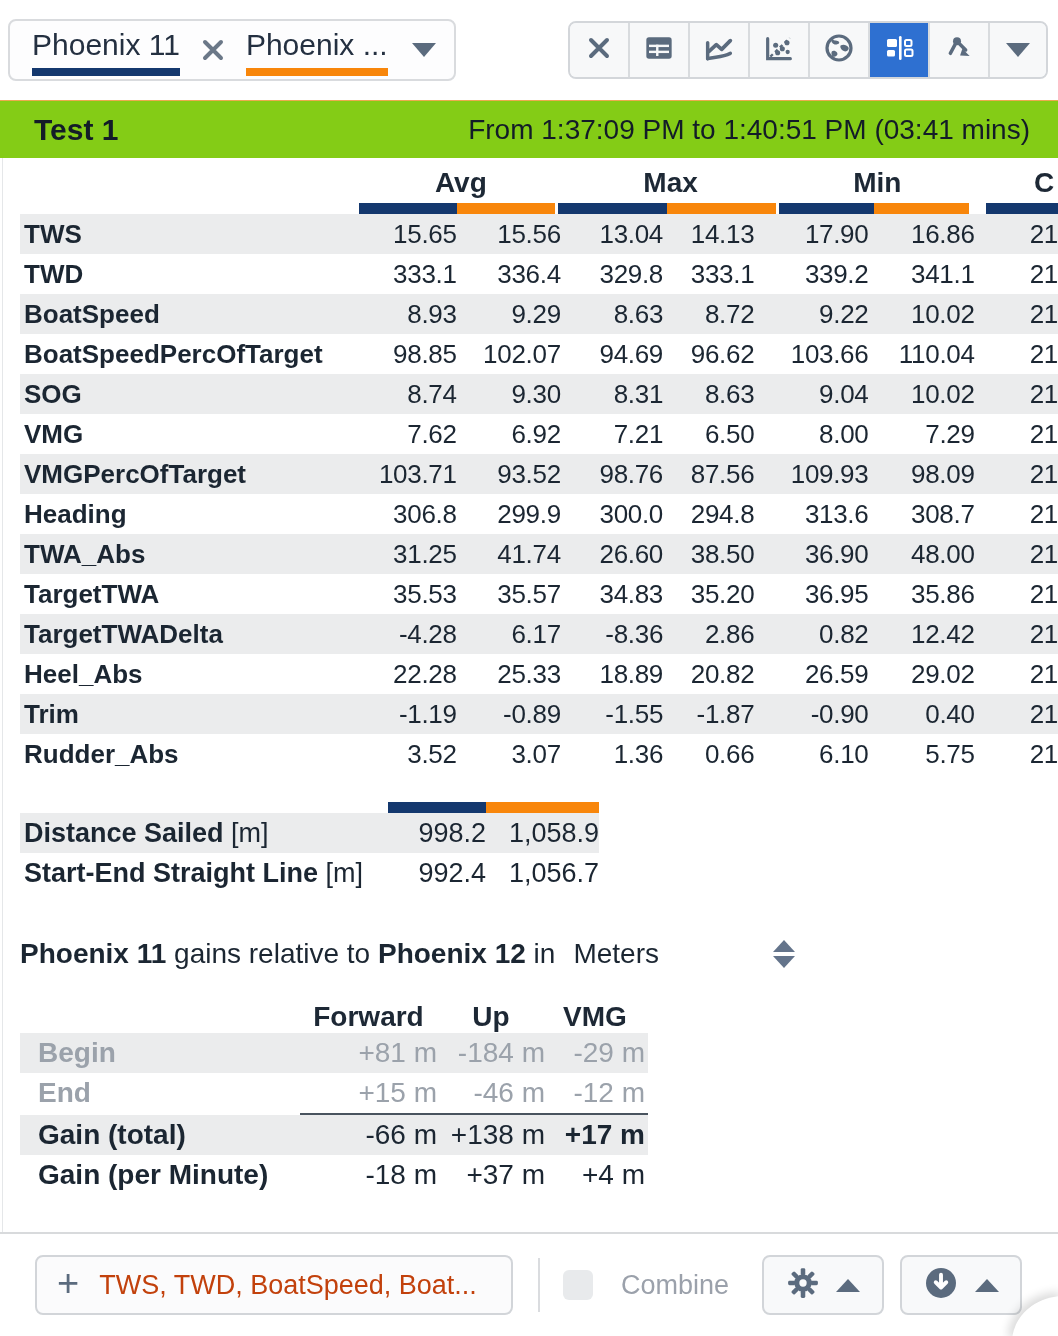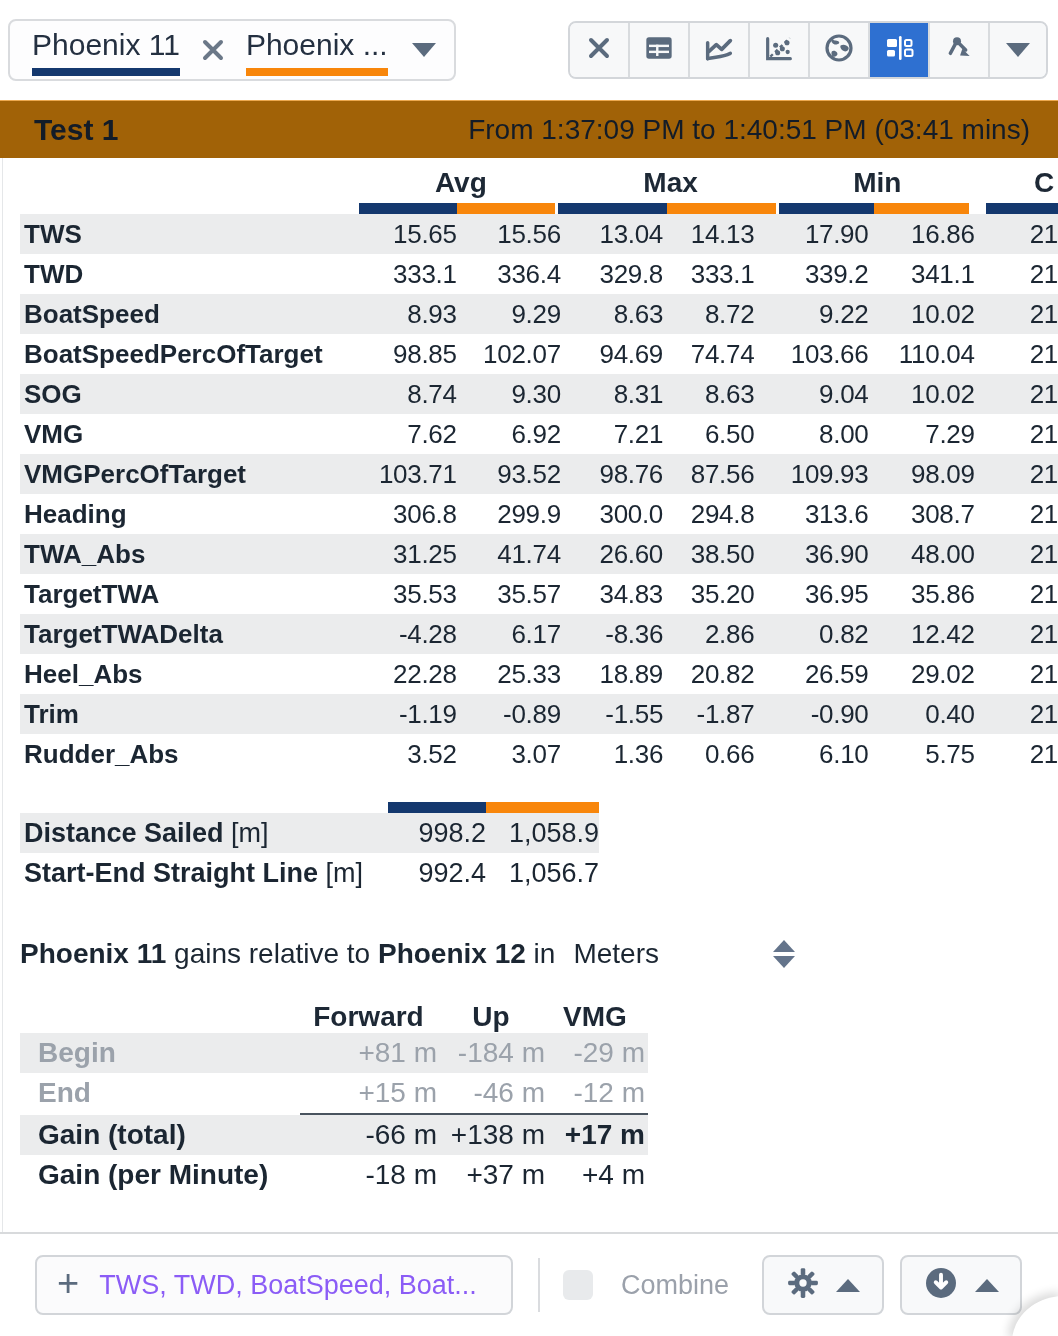--- a/index.html
+++ b/index.html
@@ -23,21 +23,21 @@
     display:flex; height:58px; border:2px solid #d3d6da; border-radius:8px; overflow:hidden; background:#f7f8f9;
   }
   .tool-btn {
     width:60px; display:flex; align-items:center; justify-content:center;
     border-right:2px solid #d8dbde; background:#f7f8f9; cursor:pointer;
   }
   .tool-btn:last-child { border-right:none; width:56px; }
   .tool-btn.active { background:#2e70d1; }
   
   .band {
-    height:58px; background:#a16207; display:flex; align-items:center; justify-content:space-between;
+    height:58px; background:#84cc16; display:flex; align-items:center; justify-content:space-between;
     padding:0 28px 0 34px; border-top:1px solid #eda94f;
   }
   .band-title { font-size:30px; font-weight:700; color:#131c28; }
   .band-range { font-size:28px; color:#131c28; }
   .left-edge { position:absolute; left:2px; top:158px; bottom:0; width:1px; background:#e5e7e9; }
   
   .stats { padding-top:8px; }
   .stats-header { display:flex; margin-left:20px; }
   .gh-spacer { width:344px; }
   .ghead { display:flex; flex-direction:column; }
@@ -87,21 +87,21 @@
   
   .footer {
     position:absolute; left:0; right:0; bottom:0; height:104px;
     border-top:2px solid #d8dadc; display:flex; align-items:center; padding:0 36px 0 35px; background:#fff;
   }
   .add-btn {
     width:478px; height:60px; border:2px solid #d2d5d9; border-radius:8px; background:#fbfbfc;
     display:flex; align-items:center; gap:20px; padding:0 20px; cursor:pointer;
   }
   .plus-glyph { font-size:38px; color:#5b6b7e; line-height:1; margin-top:-4px; }
-  .add-label { font-size:27px; color:#8b5cf6; white-space:nowrap; overflow:hidden; }
+  .add-label { font-size:27px; color:#c2410c; white-space:nowrap; overflow:hidden; }
   .foot-divider { width:2px; height:54px; background:#dadcdf; margin-left:25px; }
   .checkbox { width:30px; height:30px; background:#e8eaec; border-radius:6px; margin-left:23px; cursor:pointer; }
   .combine-label { font-size:27px; color:#9ba1ab; margin-left:28px; }
   .spacer { flex:1; }
   .icon-btn {
     width:122px; height:60px; border:2px solid #d2d5d9; border-radius:8px; background:#f8f9fa;
     display:flex; align-items:center; justify-content:center; gap:16px; cursor:pointer;
   }
   .icon-btn + .icon-btn { margin-left:16px; }
   .caret-up { width:0;height:0;border-left:12px solid transparent;border-right:12px solid transparent;border-bottom:13px solid #5b6b7e; }
@@ -268,21 +268,21 @@
         <div class="cell num n5">9.22</div>
         <div class="cell num n6">10.02</div>
         <div class="cell num n7">21</div>
       </div>
 
       <div class="srow">
         <div class="cell c-label">BoatSpeedPercOfTarget</div>
         <div class="cell num n1">98.85</div>
         <div class="cell num n2">102.07</div>
         <div class="cell num n3">94.69</div>
-        <div class="cell num n4">74.74</div>
+        <div class="cell num n4">96.62</div>
         <div class="cell num n5">103.66</div>
         <div class="cell num n6">110.04</div>
         <div class="cell num n7">21</div>
       </div>
 
       <div class="srow">
         <div class="cell c-label">SOG</div>
         <div class="cell num n1">8.74</div>
         <div class="cell num n2">9.30</div>
         <div class="cell num n3">8.31</div>

